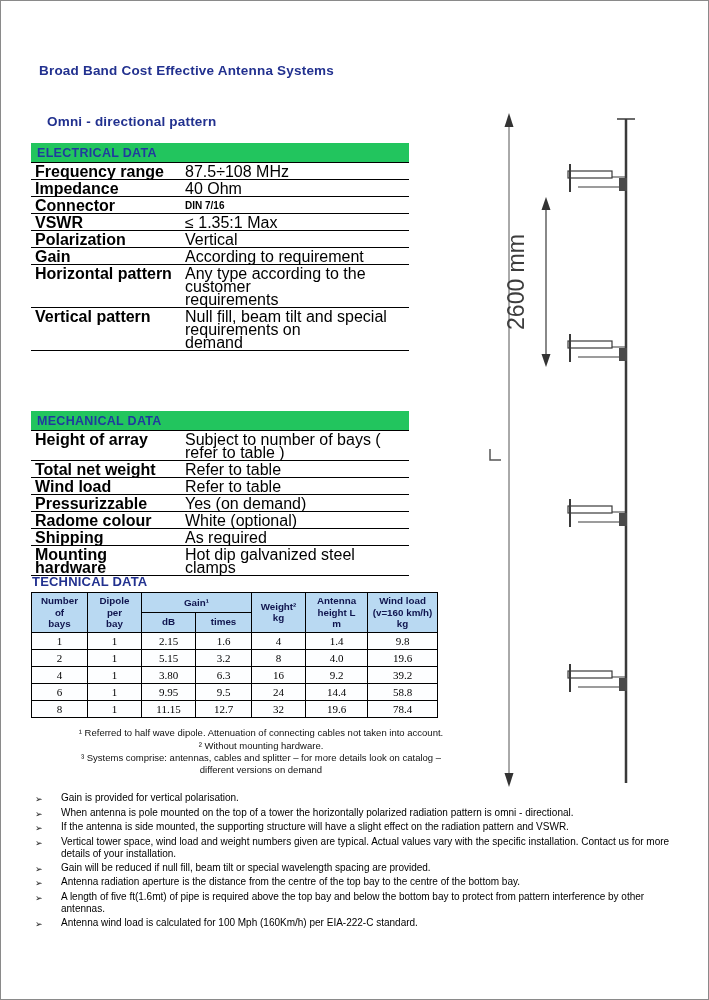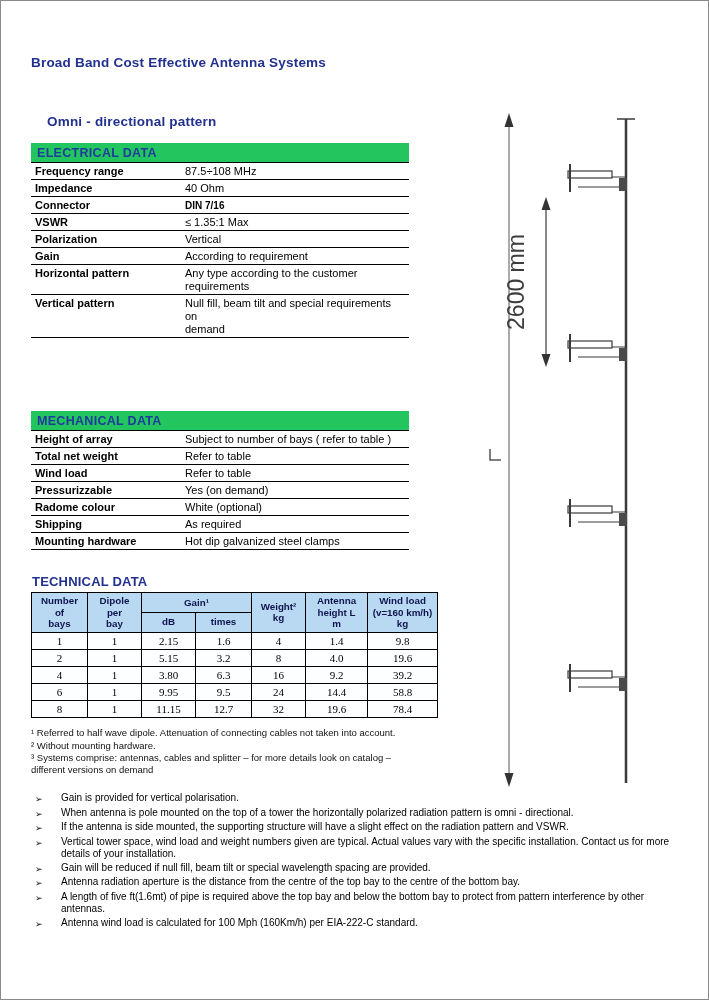--- a/index.html
+++ b/index.html
@@ -6,52 +6,52 @@
   .page {
     position:relative;
     width:709px; height:1000px;
     background:#ffffff;
     border:1px solid #8a8a8a;
     box-sizing:border-box;
     font-family:"Liberation Sans", sans-serif;
     color:#000;
     overflow:hidden;
   }
-  .title    { position:absolute; left:30px; top:54px;  font-size:13.5px; font-weight:bold; color:#22318f; margin:0; letter-spacing:0.2px; }
+  .title    { position:absolute; left:30px; top:54px;  font-size:13.5px; font-weight:bold; color:#22318f; margin:8px; letter-spacing:0.2px; }
   .subtitle { position:absolute; left:30px; top:97px;  font-size:13.5px; font-weight:bold; color:#22318f; margin:16px; letter-spacing:0.2px; }
 
   .sec { position:absolute; left:30px; width:378px; }
   .sec-elec { top:142px; }
   .sec-mech { top:410px; }
   .sec-head {
     background:#22c55e; color:#203a9e;
     font-weight:bold; font-size:12.5px;
     padding:3px 6px 2px 6px;
     border-bottom:1.5px solid #000;
     letter-spacing:0.3px;
   }
   table.kv { width:100%; border-collapse:collapse; }
-  table.kv td { border-bottom:1px solid #000; font-size:11px; padding:2px 4px 1px 4px; vertical-align:top; line-height:13px; }
+  table.kv td { border-bottom:1px solid #000; font-size:16px; padding:2px 4px 1px 4px; vertical-align:top; line-height:13px; }
   table.kv td.k { font-weight:bold; width:142px; }
   table.kv td.v { white-space:pre-line; }
   table.kv td.v.boldval { font-weight:bold; font-size:10px; }
 
   .tech-head { position:absolute; left:31px; top:573px; font-size:13px; font-weight:bold; color:#22318f; letter-spacing:0.2px; }
   table.tech { position:absolute; left:30px; top:591px; width:406px; border-collapse:collapse; table-layout:fixed; }
   table.tech th, table.tech td { border:1px solid #000; }
   table.tech th {
     background:#b9d9f2; font-size:9.8px; font-weight:bold; color:#10154e;
     white-space:pre-line; padding:2px 1px; vertical-align:middle; line-height:11.5px; text-align:center;
   }
   table.tech td {
     font-family:"Liberation Serif", serif; font-size:11px; text-align:center;
     padding:1px 2px; background:#fdfeff; height:14px;
   }
   .footnotes { position:absolute; left:30px; top:726px; width:460px; font-size:9.5px; line-height:11.5px; color:#111; }
-  .footnotes p { margin:0 0 1px 0; white-space:pre-line; }
+  .footnotes p { margin:0 0 1px 0; white-space:pre-line;text-align:center; }
 
   .bullets { position:absolute; left:34px; top:791px; width:652px; list-style:none; margin:0; padding:0; }
   .bullet { display:flex; font-size:10px; line-height:12.5px; margin-bottom:1px; color:#000; }
   .bullet .marker { flex:none; width:26px; font-size:9px; padding-top:1px; color:#111; }
   .bullet .btext { flex:1; }
 
   .diagram { position:absolute; left:485px; top:108px; width:195px; height:692px; }
 </style>
 </head>
 <body>

